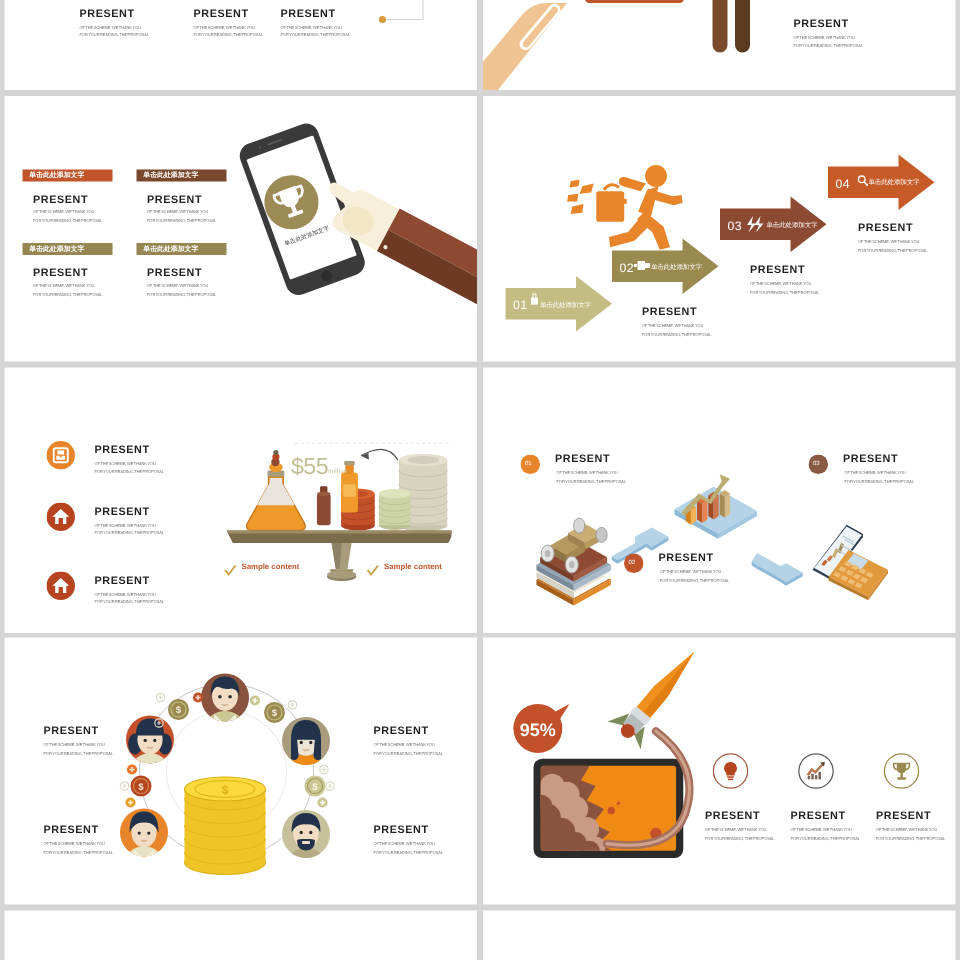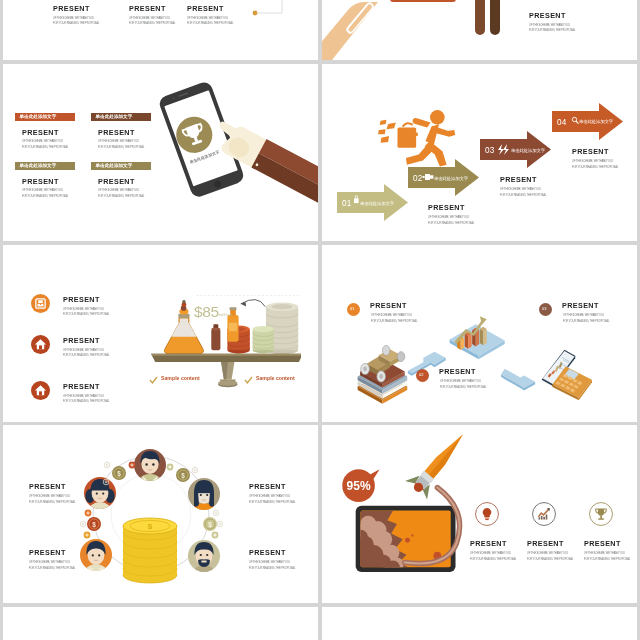--- a/index.html
+++ b/index.html
@@ -287,21 +287,21 @@
         <path d="M36 126 L59 126 L56 132 L39 132 Z" fill="#9c8c64"></path>
         <ellipse cx="47.5" cy="133" rx="14" ry="4" fill="#8e8266"></ellipse>
         <ellipse cx="47.5" cy="131" rx="14" ry="4" fill="#a89c7c"></ellipse>
       </g>
       <g>
         <path d="M101 22 Q90 4 66 18" fill="none" stroke="#54514e" stroke-width="1.3"></path>
         <path d="M66 18 l7 -2.6 l0.5 6.4 z" fill="#54514e"></path>
       </g>
     </svg>
     <div style="position:absolute;left:191px;top:59px;color:#c3c096;font-size:15.5px;font-weight:normal;letter-spacing:-0.4px;line-height:15.5px;">
-      <span>$85</span><span style="font-size:4.2px;vertical-align:1px;letter-spacing:0.2px;color:#c3c096;">million</span>
+      <span>$55</span><span style="font-size:4.2px;vertical-align:1px;letter-spacing:0.2px;color:#c3c096;">million</span>
     </div>
     <div style="position:absolute;left:146px;top:130px;">
       <svg width="9" height="9" viewBox="0 0 9 9" style="position:absolute;left:0;top:0.5px;">
           <path d="M1 4 L3.4 7 L8 1" fill="none" stroke="#caa14a" stroke-width="1.3"></path>
         </svg>
       <span style="position:absolute;left:12px;top:0;font-size:5.2px;color:#c0572c;font-weight:bold;white-space:nowrap;">Sample content</span>
     </div>
     <div style="position:absolute;left:241px;top:130px;">
       <svg width="9" height="9" viewBox="0 0 9 9" style="position:absolute;left:0;top:0.5px;">
           <path d="M1 4 L3.4 7 L8 1" fill="none" stroke="#caa14a" stroke-width="1.3"></path>

